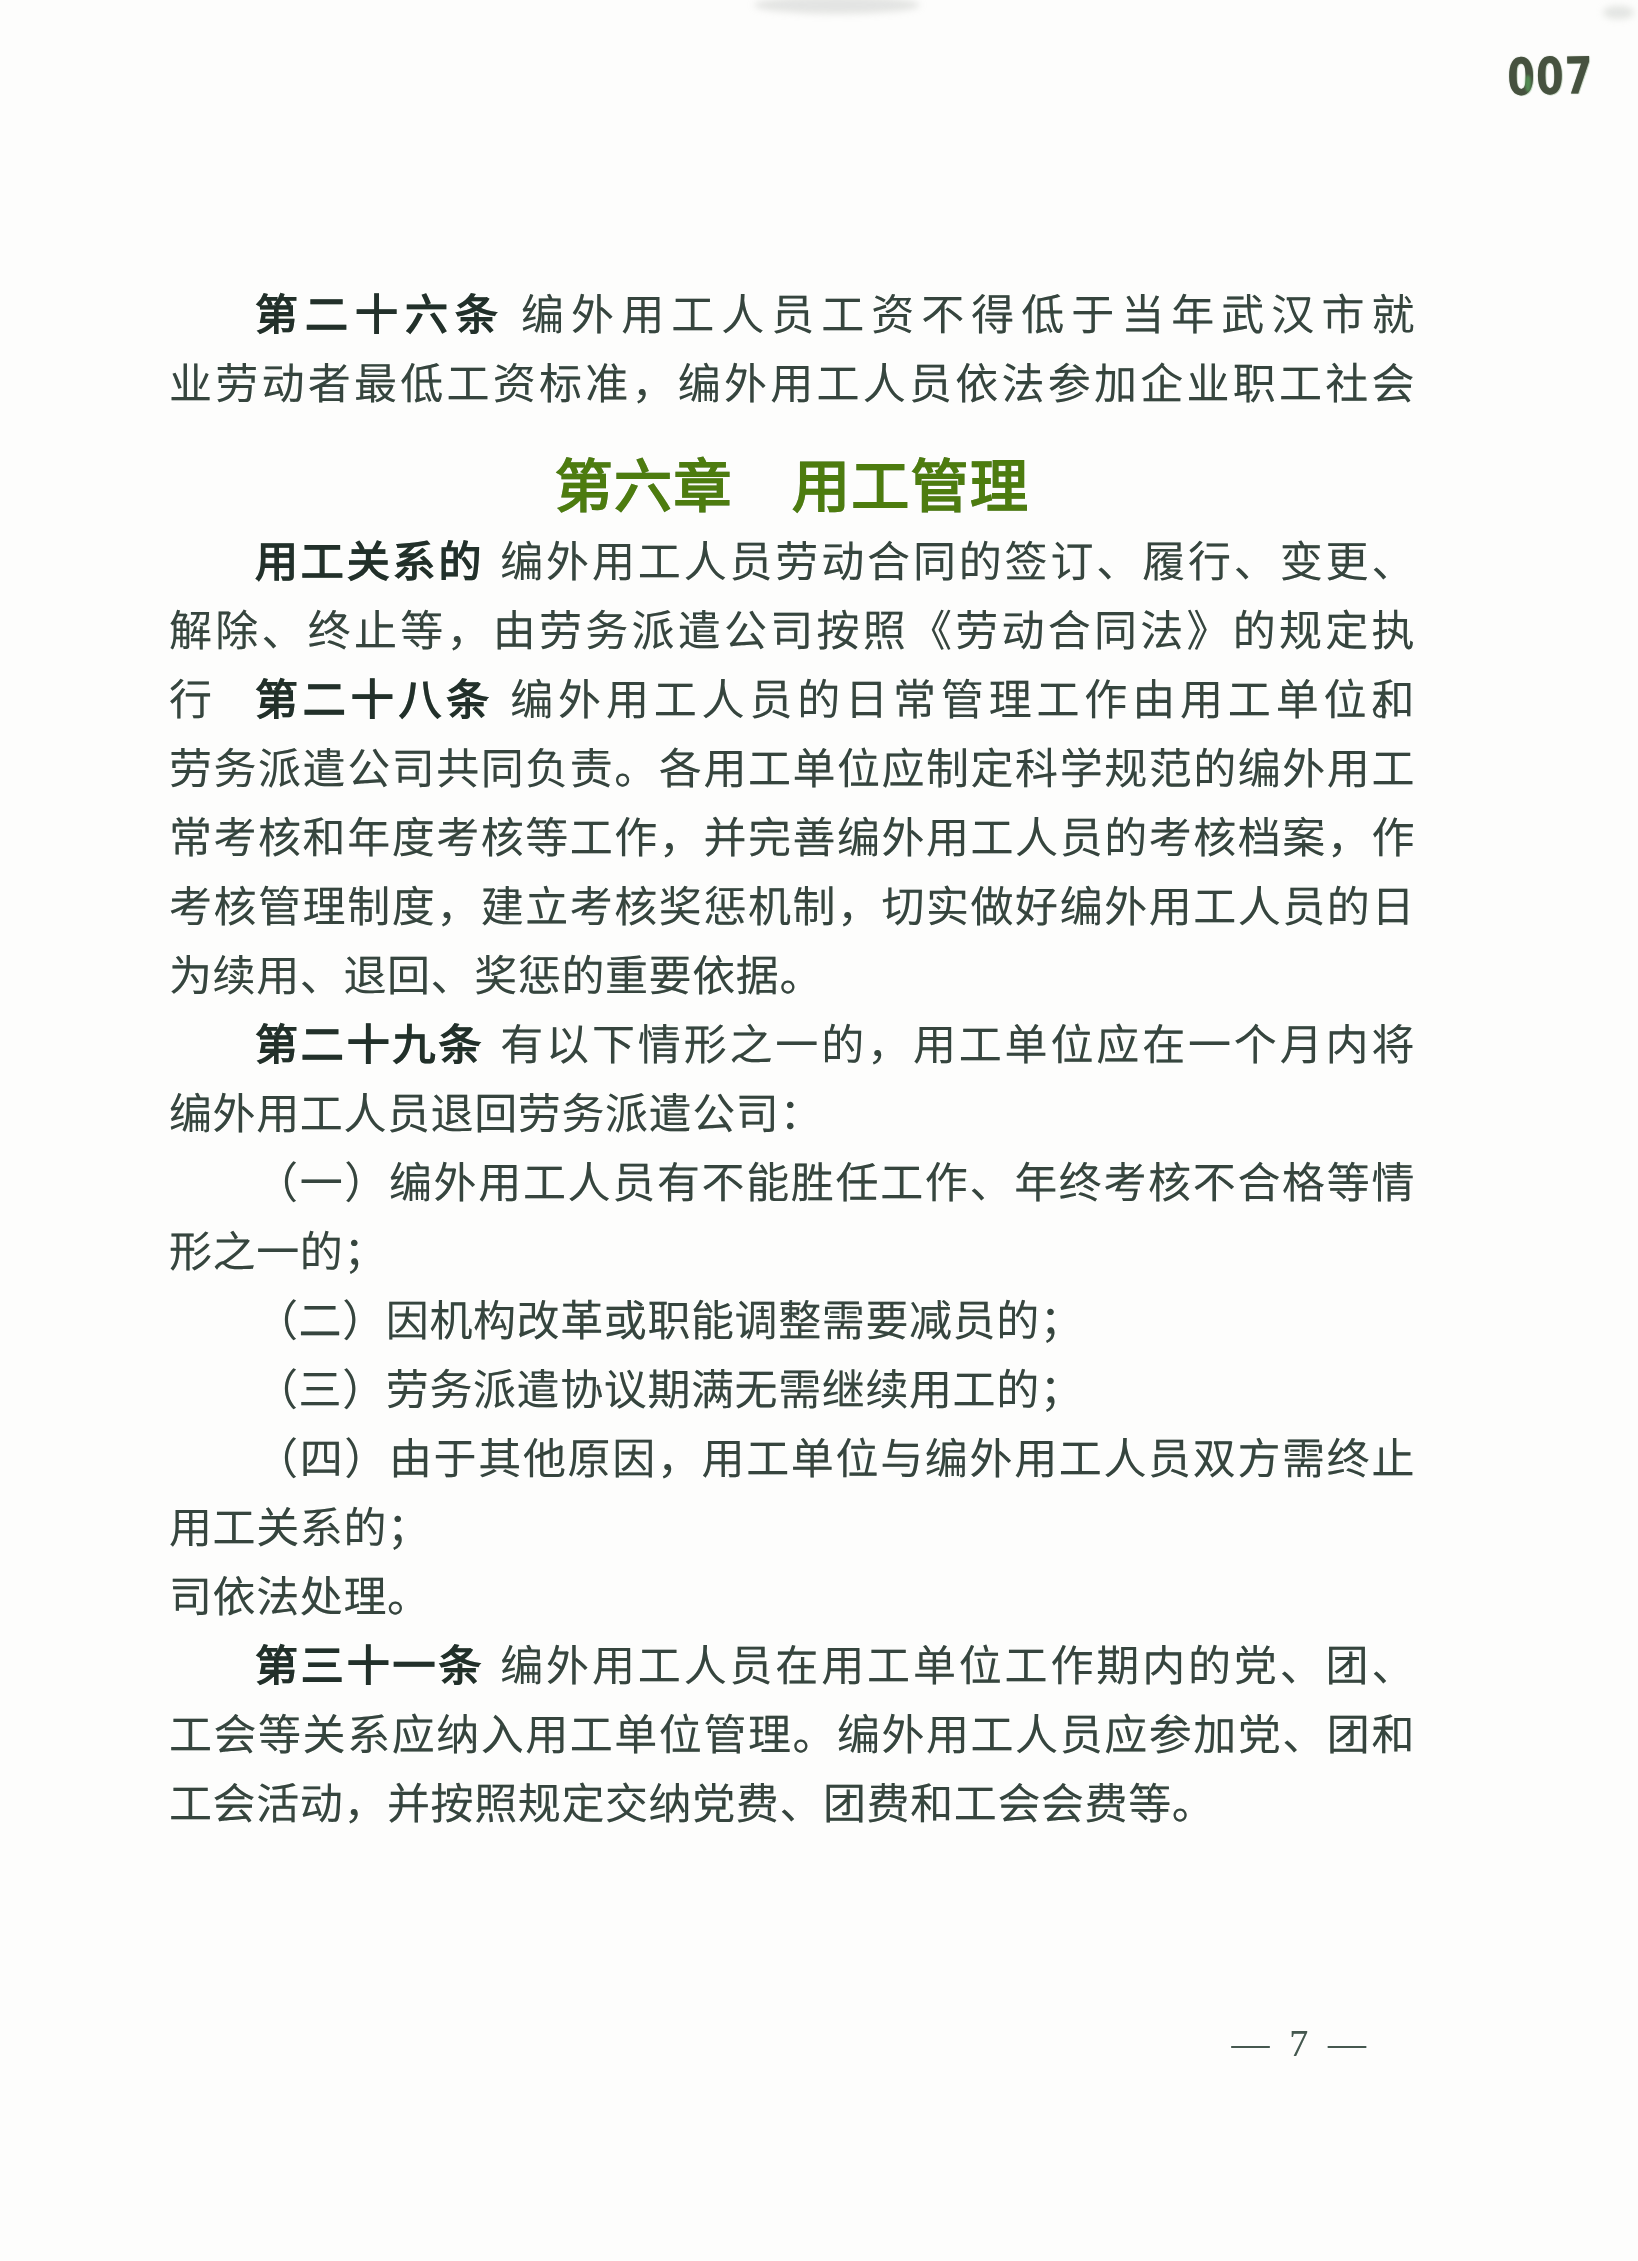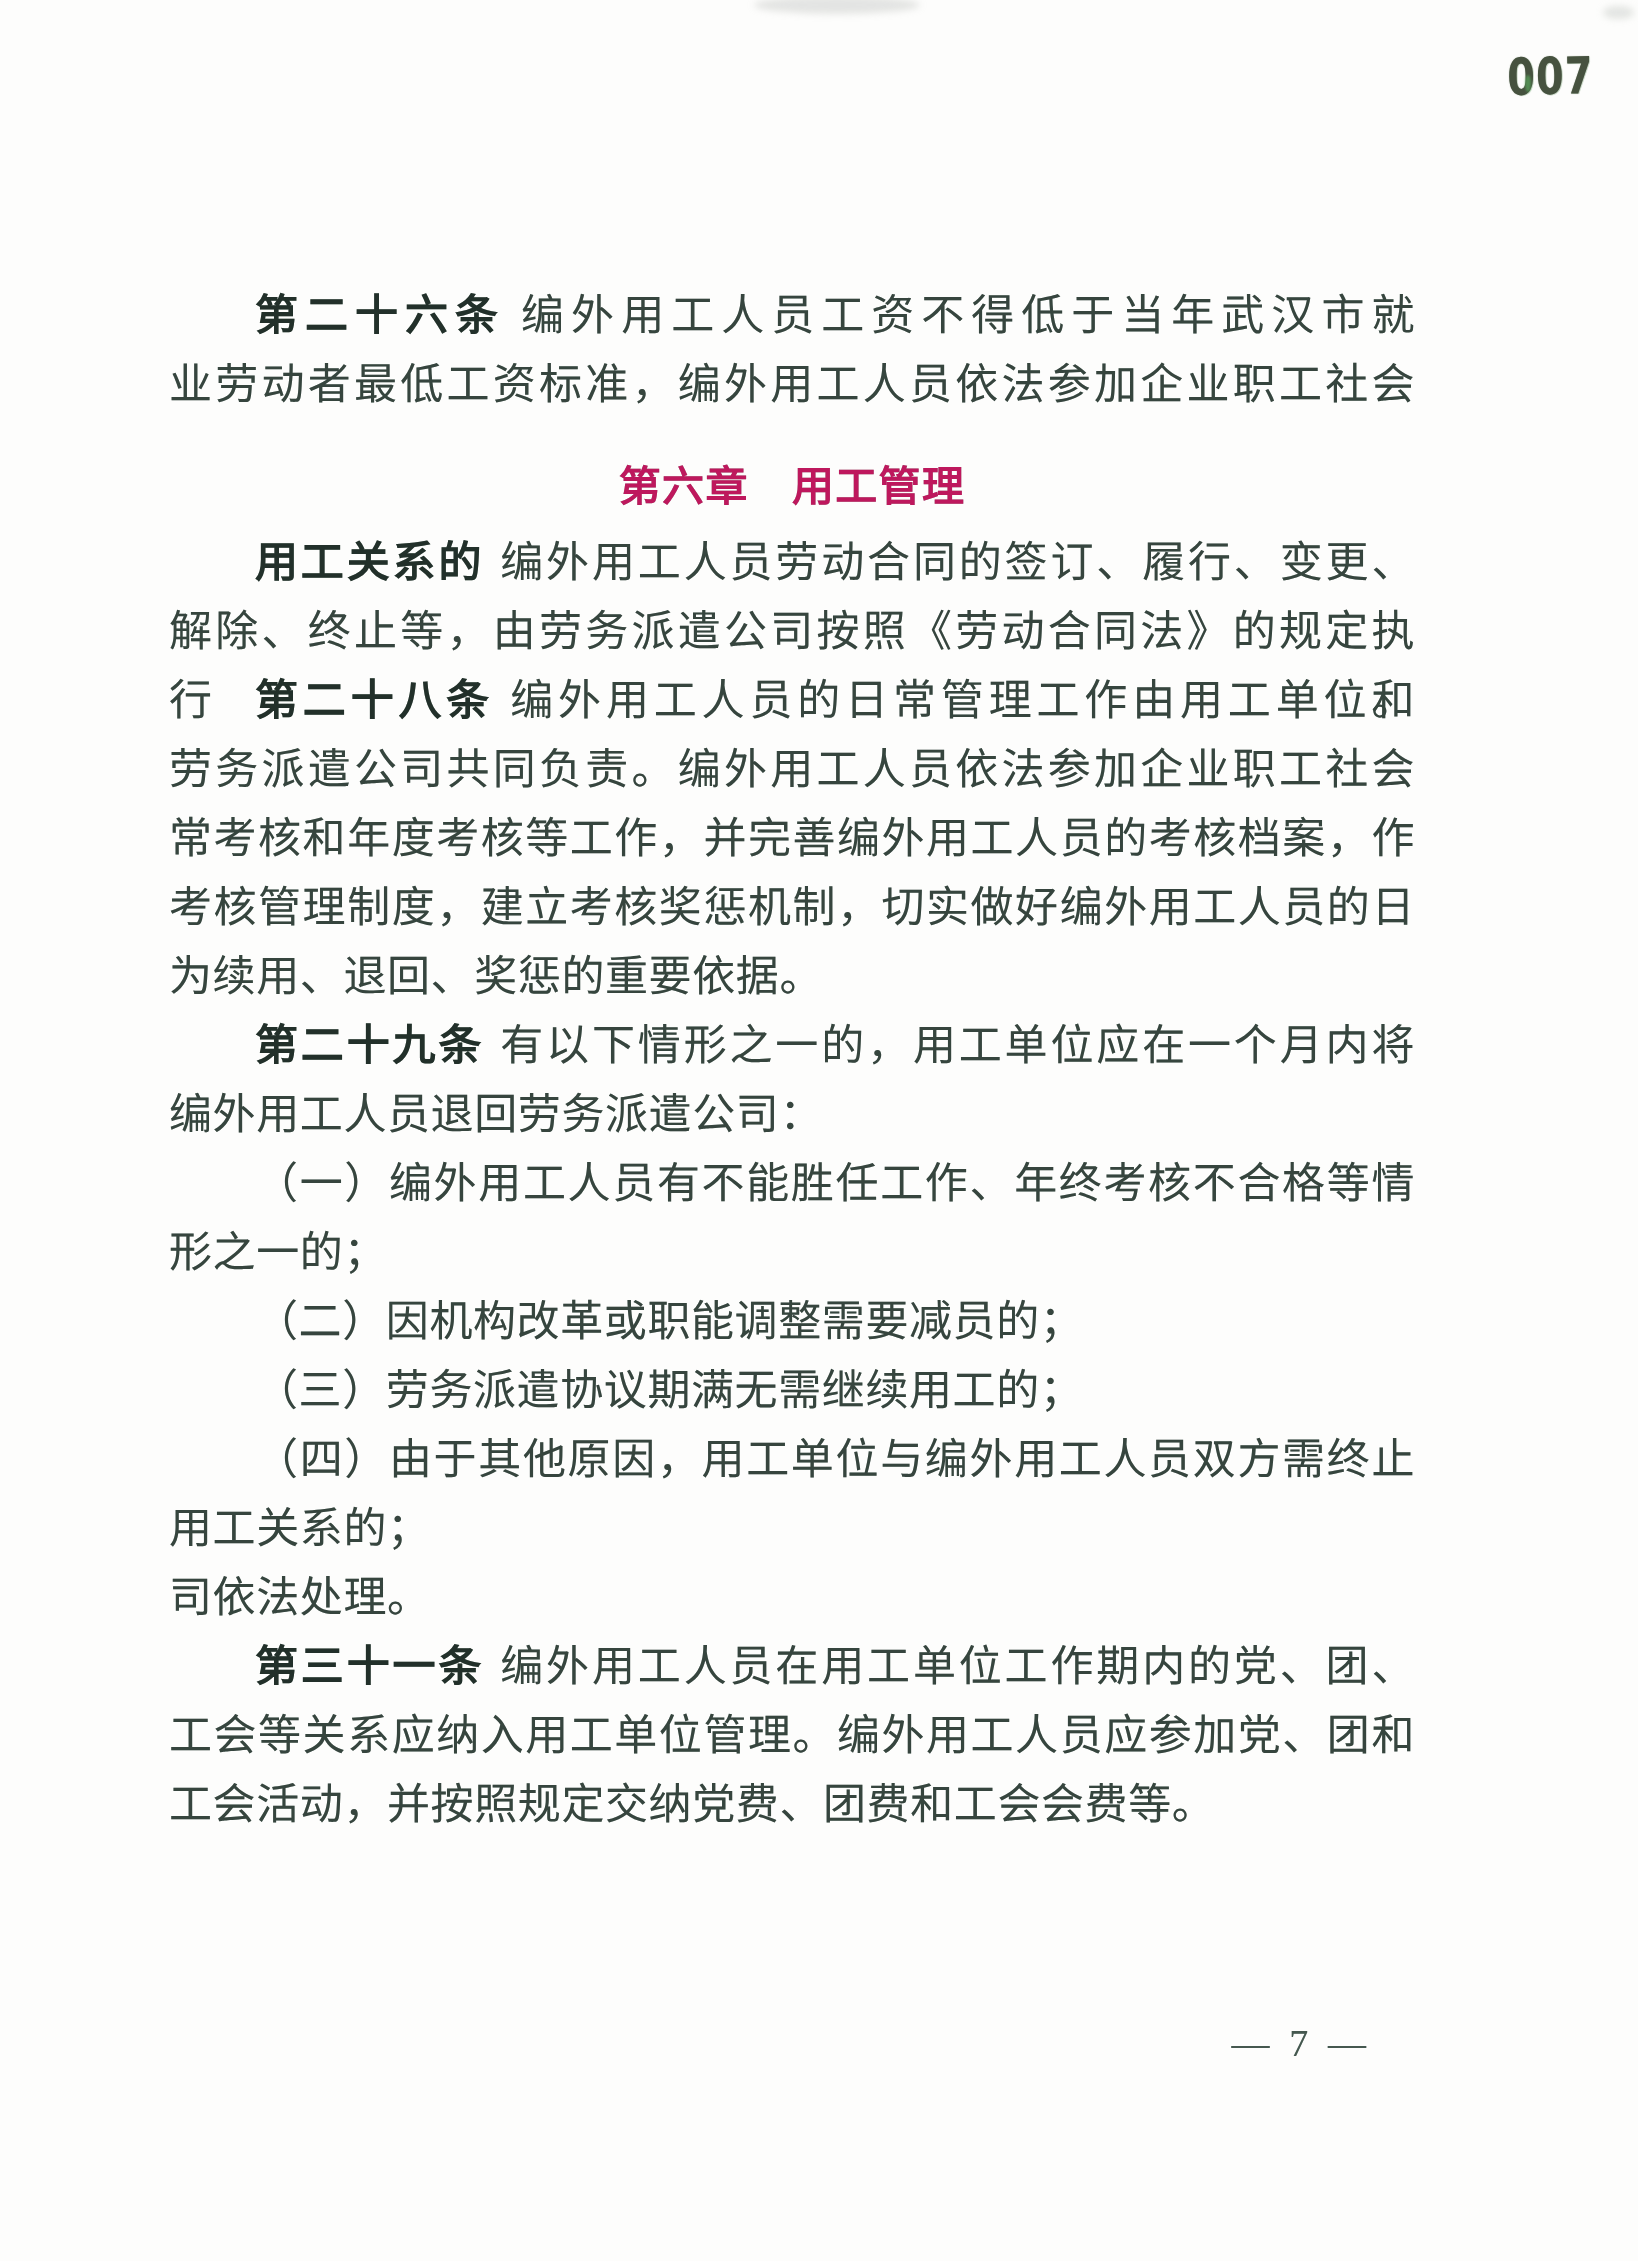--- a/index.html
+++ b/index.html
@@ -54,22 +54,22 @@
     color:#22302a;
     margin-right:16px;
     text-shadow:0 0 0.6px rgba(40,70,55,.45);
   }
   .heading{
     height:69px;line-height:69px;
     margin-top:33px;margin-bottom:7px;
     text-align:center;
     font-family:"Liberation Sans", sans-serif;
     font-weight:700;
-    font-size:42px;
-    color:#be185d;
+    font-size:58px;
+    color:#4d7c0f;
     letter-spacing:1.3px;
     text-shadow:0 0 0.6px rgba(40,70,55,.45);
   }
   .footer{
     position:absolute;top:2021px;right:268px;
     font-size:38px;line-height:45px;
     color:#45584f;
     letter-spacing:5.1px;
     text-shadow:0 0 0.6px rgba(60,95,85,.4);
   }
@@ -89,21 +89,21 @@
 
     <div class="line indent fill"><span class="lead">第二十六条</span><span>编外用工人员工资不得低于当年武汉市就</span></div>
     <div class="line fill"><span>业劳动者最低工资标准，编外用工人员依法参加企业职工社会</span></div>
 
     <div class="heading">第六章　用工管理</div>
 
     <div class="line indent fill"><span class="lead">用工关系的</span><span>编外用工人员劳动合同的签订、履行、变更、</span></div>
     <div class="line fill"><span>解除、终止等，由劳务派遣公司按照《劳动合同法》的规定执行。</span></div>
 
     <div class="line indent fill"><span class="lead">第二十八条</span><span>编外用工人员的日常管理工作由用工单位和</span></div>
-    <div class="line fill"><span>劳务派遣公司共同负责。编外用工人员依法参加企业职工社会</span></div>
+    <div class="line fill"><span>劳务派遣公司共同负责。各用工单位应制定科学规范的编外用工</span></div>
     <div class="line fill"><span>常考核和年度考核等工作，并完善编外用工人员的考核档案，作</span></div>
     <div class="line fill"><span>考核管理制度，建立考核奖惩机制，切实做好编外用工人员的日</span></div>
     <div class="line"><span>为续用、退回、奖惩的重要依据。</span></div>
 
     <div class="line indent fill"><span class="lead">第二十九条</span><span>有以下情形之一的，用工单位应在一个月内将</span></div>
     <div class="line"><span>编外用工人员退回劳务派遣公司：</span></div>
 
     <div class="line indent fill"><span>（一）编外用工人员有不能胜任工作、年终考核不合格等情</span></div>
     <div class="line"><span>形之一的；</span></div>
     <div class="line indent"><span>（二）因机构改革或职能调整需要减员的；</span></div>

